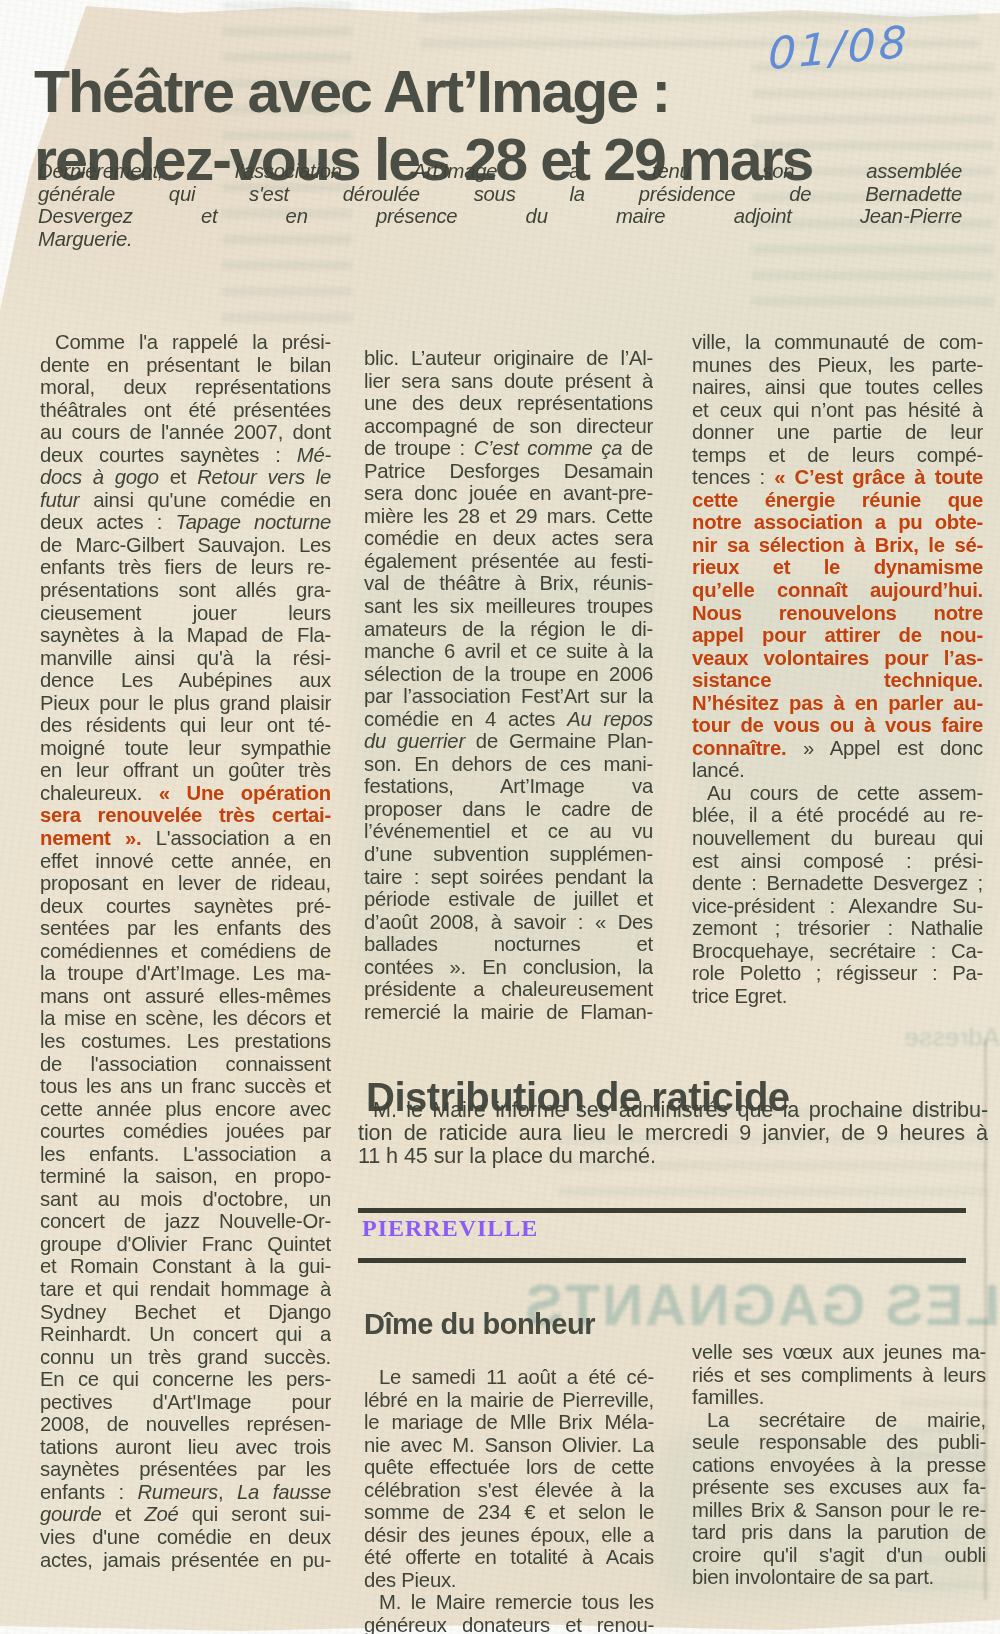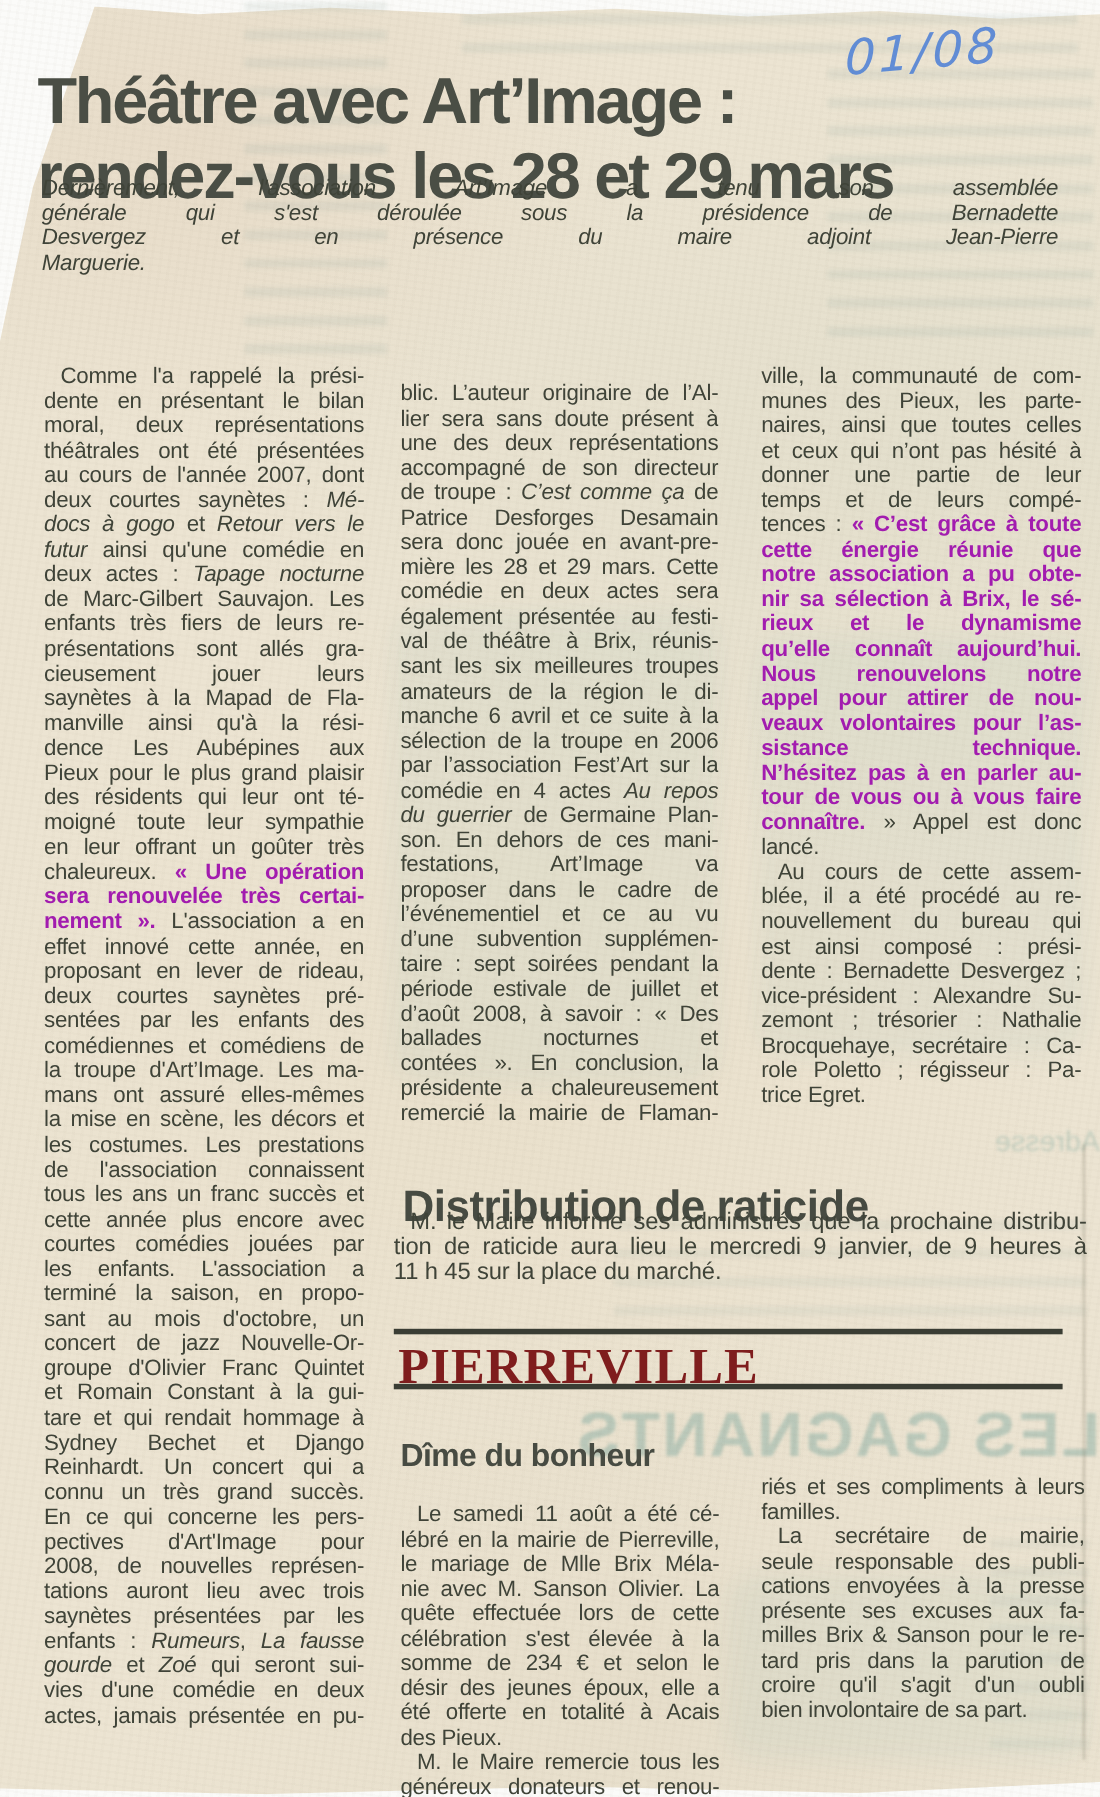--- a/index.html
+++ b/index.html
@@ -57,33 +57,33 @@
   }
   .lead{position:absolute;left:38px;top:160px;width:924px;--lh:38.5px;--fs:34px;
     font-style:italic;color:#3b3f36;letter-spacing:-.3px;z-index:2;}
   
   .lines{position:absolute;--lh:22.56px;--fs:20.3px;color:#3f4338;letter-spacing:-.25px;z-index:2;}
   .ln{height:var(--lh);line-height:var(--lh);font-size:var(--fs);
       text-align:justify;text-align-last:justify;overflow:hidden;}
   .ln.fl{text-align-last:left;}
   .ln.in{text-indent:15px;}
   .it{font-style:italic;}
-  .bd{font-weight:700;color:#a21caf;}
+  .bd{font-weight:700;color:#c2410c;}
   .col1{left:40px;top:331px;width:291px;}
   .col2{left:364px;top:347px;width:289px;}
   .col3{left:692px;top:331px;width:291px;}
   
   .rat-title{position:absolute;left:366px;top:1042px;font-size:40px;font-weight:700;
     color:#474b42;letter-spacing:-.5px;z-index:2;}
   .rat-para{left:358px;top:1098px;width:630px;--lh:23.2px;--fs:21.6px;letter-spacing:-.1px;}
   
   .rule{position:absolute;left:358px;width:608px;height:4.5px;background:#3a3d34;z-index:2;}
   .rule-top{top:1208px;} .rule-bottom{top:1258px;}
   .pv{position:absolute;left:362px;top:1215px;font-family:"Liberation Serif","DejaVu Serif",serif;
-    font-weight:700;font-size:46px;letter-spacing:1px;color:#7f1d1d;z-index:2;}
+    font-weight:700;font-size:24px;letter-spacing:1px;color:#8b5cf6;z-index:2;}
   
   .dime-title{position:absolute;left:364px;top:1284px;font-size:29px;font-weight:700;
     color:#474b42;letter-spacing:-.5px;z-index:2;}
   .dimeA{left:364px;top:1341px;width:290px;margin-top:25px;}
   .dimeB{left:692px;top:1341px;width:294px;}
 </style>
 </head>
 <body>
 
 <div>
@@ -257,20 +257,21 @@
       <div class="ln">quête effectuée lors de cette</div>
       <div class="ln">célébration s'est élevée à la</div>
       <div class="ln">somme de 234 € et selon le</div>
       <div class="ln">désir des jeunes époux, elle a</div>
       <div class="ln">été offerte en totalité à Acais</div>
       <div class="ln fl">des Pieux.</div>
       <div class="ln in">M. le Maire remercie tous les</div>
       <div class="ln">généreux donateurs et renou-</div>
     </div>
   <div class="lines dimeB">
+      <div class="ln">velle ses vœux aux jeunes ma-</div>
       <div class="ln">riés et ses compliments à leurs</div>
       <div class="ln fl">familles.</div>
       <div class="ln in">La secrétaire de mairie,</div>
       <div class="ln">seule responsable des publi-</div>
       <div class="ln">cations envoyées à la presse</div>
       <div class="ln">présente ses excuses aux fa-</div>
       <div class="ln">milles Brix &amp; Sanson pour le re-</div>
       <div class="ln">tard pris dans la parution de</div>
       <div class="ln">croire qu'il s'agit d'un oubli</div>
       <div class="ln fl">bien involontaire de sa part.</div>

